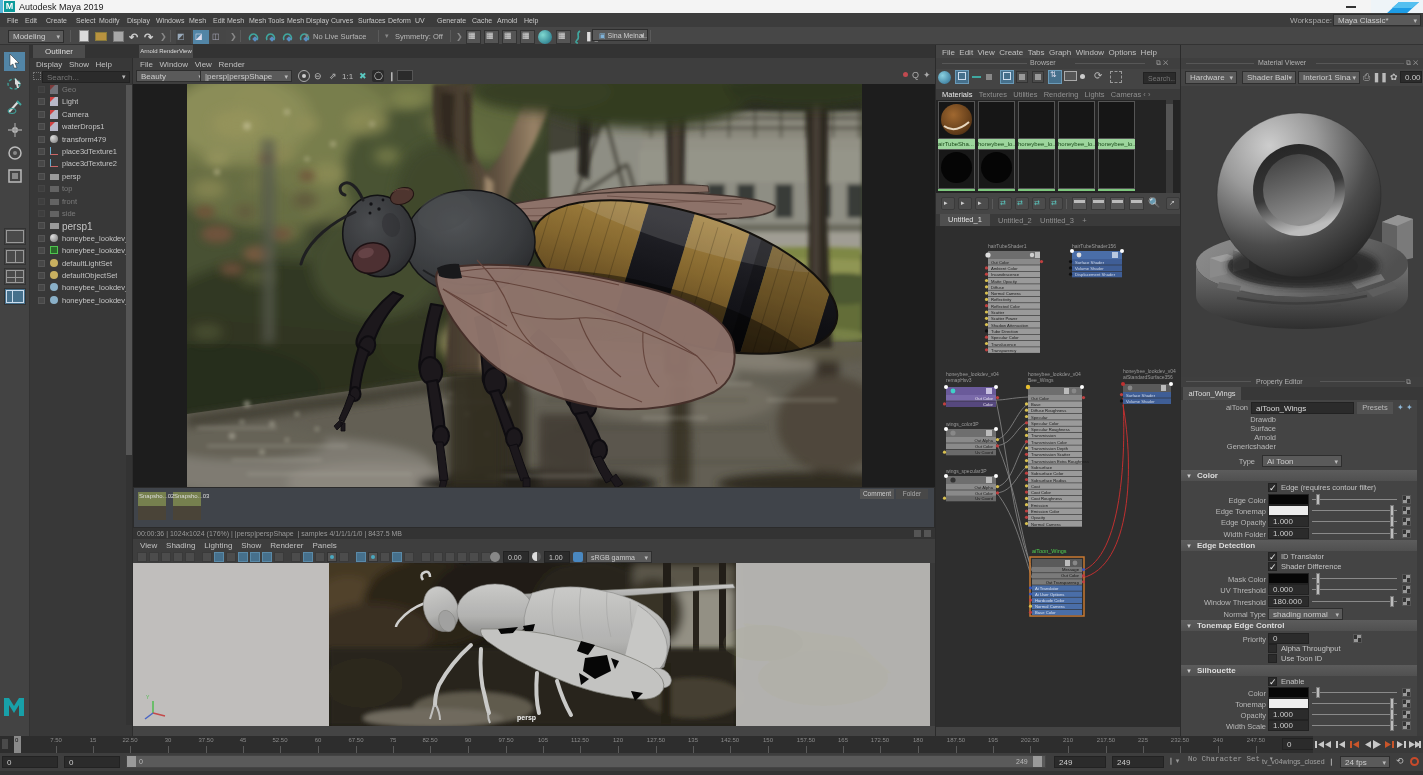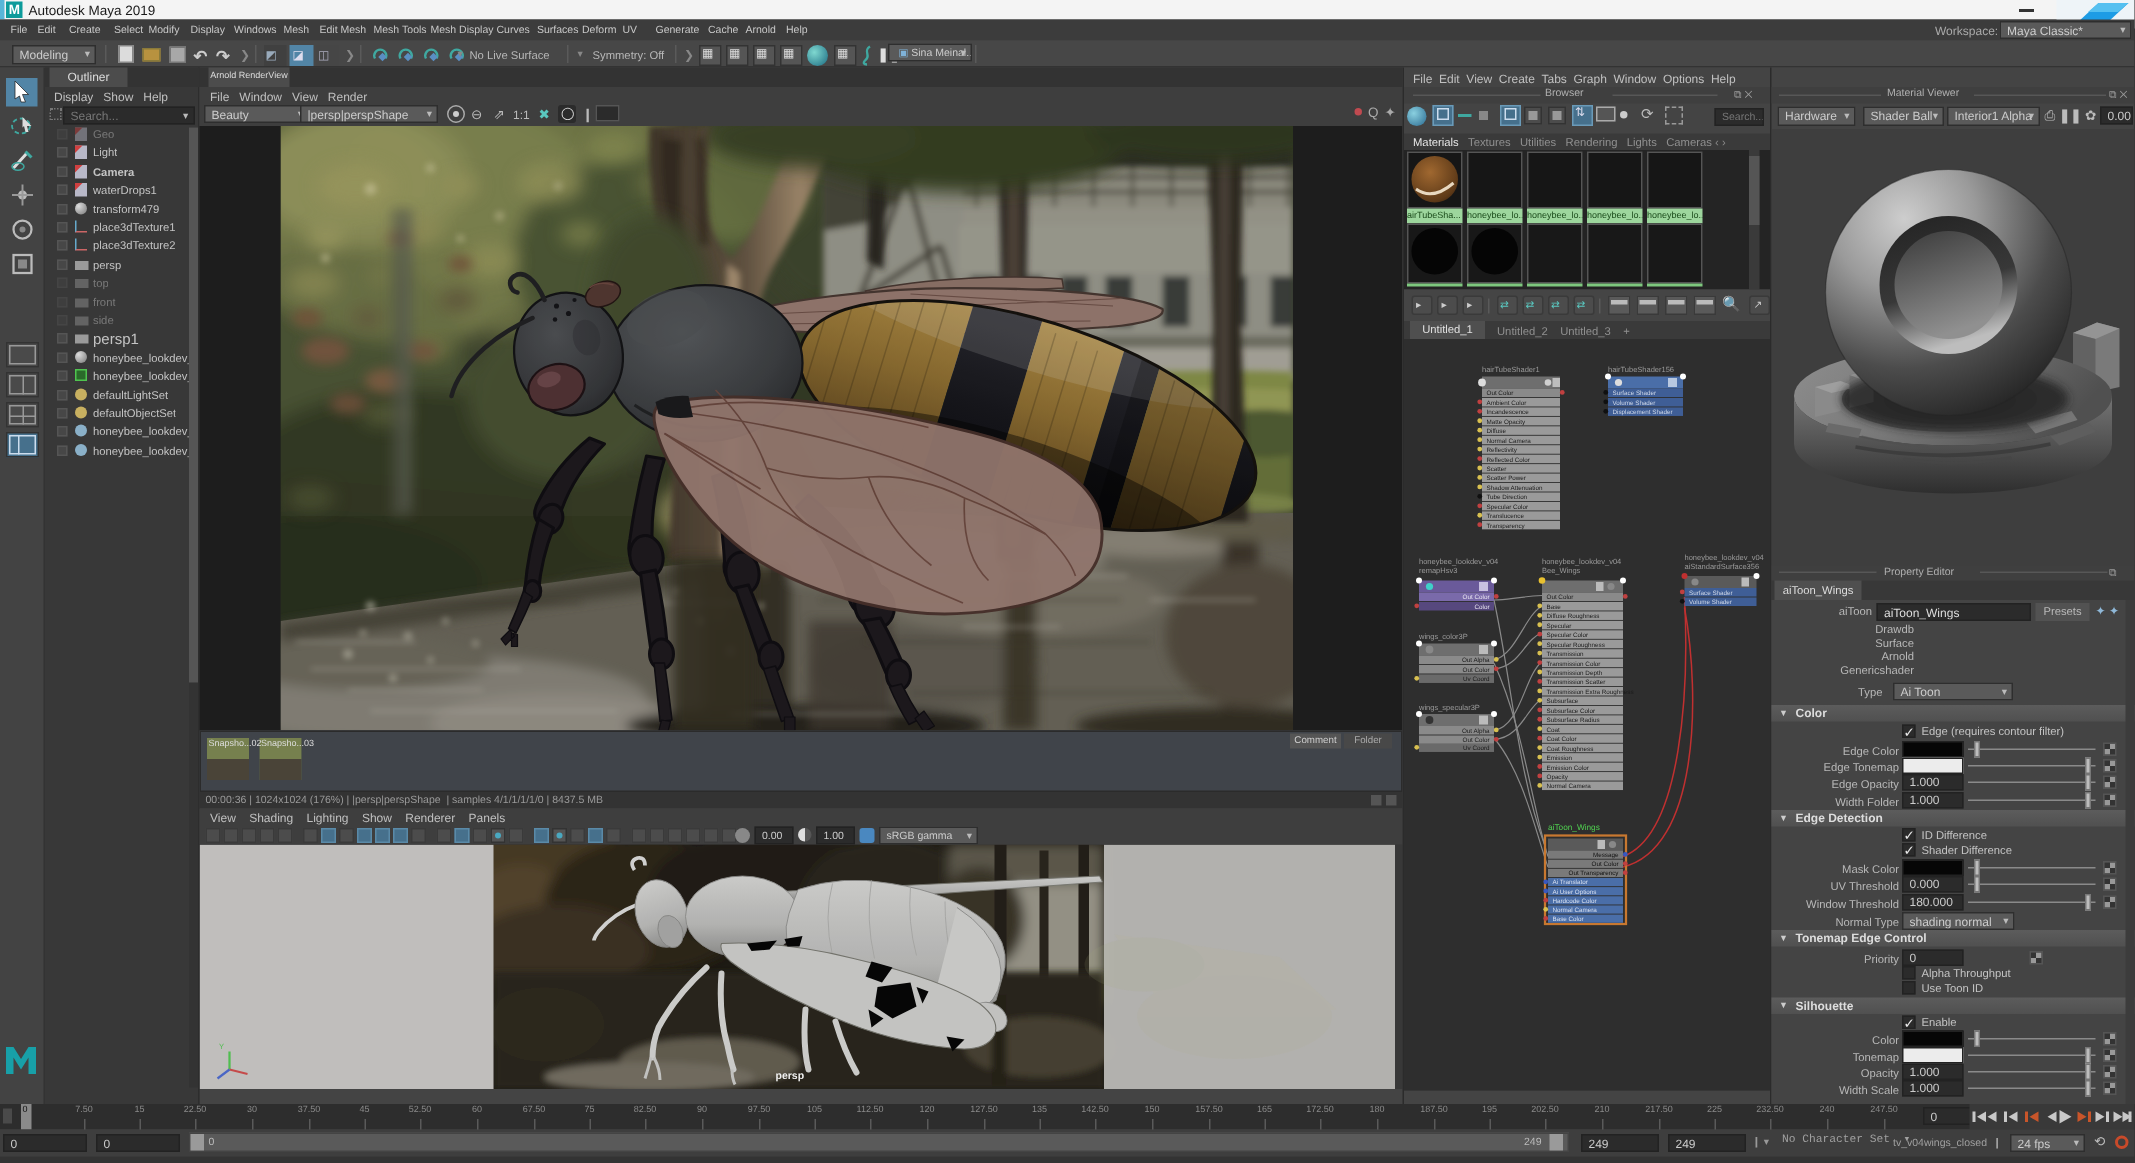--- a/index.html
+++ b/index.html
@@ -195,21 +195,21 @@
           <div style="position:absolute;left:0;top:0;width:0;height:0;border-left:5px solid #d04040;border-bottom:5px solid transparent;"></div>
         </div>
       </div>
       <div class="abs" style="left:62px;top:97.4px;color:#c4c4c4;font-size:7.5px;white-space:nowrap;max-width:64px;overflow:hidden;opacity:1;">Light</div>
       <div class="abs" style="left:38px;top:110.80000000000001px;width:7px;height:7px;background:#474747;border:1px solid #555;opacity:1;"></div>
       <div class="abs" style="left:50px;top:109.80000000000001px;opacity:1;">
         <div style="width:8px;height:9px;background:#b8b8c8;position:relative;">
           <div style="position:absolute;left:0;top:0;width:0;height:0;border-left:5px solid #d04040;border-bottom:5px solid transparent;"></div>
         </div>
       </div>
-      <div class="abs" style="left:62px;top:109.80000000000001px;color:#c4c4c4;font-size:7.5px;white-space:nowrap;max-width:64px;overflow:hidden;opacity:1;font-weight:bold;">Camera</div>
+      <div class="abs" style="left:62px;top:109.80000000000001px;color:#c4c4c4;font-size:7.5px;white-space:nowrap;max-width:64px;overflow:hidden;opacity:1;">Camera</div>
       <div class="abs" style="left:38px;top:123.20000000000002px;width:7px;height:7px;background:#474747;border:1px solid #555;opacity:1;"></div>
       <div class="abs" style="left:50px;top:122.20000000000002px;opacity:1;">
         <div style="width:8px;height:9px;background:#b8b8c8;position:relative;">
           <div style="position:absolute;left:0;top:0;width:0;height:0;border-left:5px solid #d04040;border-bottom:5px solid transparent;"></div>
         </div>
       </div>
       <div class="abs" style="left:62px;top:122.20000000000002px;color:#c4c4c4;font-size:7.5px;white-space:nowrap;max-width:64px;overflow:hidden;opacity:1;">waterDrops1</div>
       <div class="abs" style="left:38px;top:135.60000000000002px;width:7px;height:7px;background:#474747;border:1px solid #555;opacity:1;"></div>
       <div class="abs" style="left:50px;top:134.60000000000002px;opacity:1;">
         <div style="width:8px;height:8px;border-radius:50%;background:radial-gradient(circle at 30% 30%,#ddd,#777);"></div>
@@ -1089,21 +1089,21 @@
       </svg></div>
 
 <div class="abs" style="left:1180px;top:45px;width:243px;height:691px;background:#444;border-left:1px solid #2b2b2b;"></div>
 <div class="abs" style="left:1181px;top:58px;width:242px;height:11px;background:#3f3f3f;"></div>
 <div class="abs" style="left:1186px;top:63px;width:68px;height:1px;background:#575757;"></div>
 <div class="abs" style="left:1316px;top:63px;width:88px;height:1px;background:#575757;"></div>
 <div class="abs" style="left:1258px;top:59px;color:#b0b0b0;font-size:7px;">Material Viewer</div>
 <div class="abs" style="left:1406px;top:59px;color:#999;font-size:7px;">⧉&nbsp;✕</div>
 <div class="dd abs" style="left:1185px;top:71px;width:52px;height:13px;">Hardware</div>
 <div class="dd abs" style="left:1242px;top:71px;width:54px;height:13px;">Shader Ball</div>
-<div class="dd abs" style="left:1298px;top:71px;width:62px;height:13px;">Interior1 Alpha</div>
+<div class="dd abs" style="left:1298px;top:71px;width:62px;height:13px;">Interior1 Sina</div>
 <div class="abs" style="left:1363px;top:72px;color:#bbb;font-size:9px;">⎙&nbsp;<b>❚❚</b></div>
 <div class="abs" style="left:1390px;top:72px;color:#bbb;font-size:9px;">✿</div>
 <div class="fld abs" style="left:1400px;top:71px;width:22px;height:12px;color:#ccc;">0.00</div>
 <div class="abs" style="left:1181px;top:86px;width:242px;height:291px;background:#3d3d3d;overflow:hidden;" id="matviewer"><svg width="242" height="291" viewBox="0 0 242 291">
 <defs>
 <radialGradient id="sphg" cx="0.32" cy="0.2" r="0.98">
  <stop offset="0" stop-color="#cdcdcd"></stop>
             <stop offset="0.3" stop-color="#9a9a9a"></stop>
  <stop offset="0.62" stop-color="#4c4c4c"></stop>
             <stop offset="1" stop-color="#141414"></stop>
@@ -1211,21 +1211,21 @@
       <div class="ckr" style="left:221px;top:117px;"></div>
       <div class="lbl" style="left:0px;top:130px;width:85px;">Width Folder</div>
       <div class="fld abs" style="left:87px;top:128px;width:41px;height:11px;line-height:9px;color:#ccc;">1.000</div>
       <div class="sld" style="left:131px;top:128px;width:85px;">
         <div class="tr"></div>
       </div>
       <div class="abs" style="left:209px;top:128px;width:4px;height:11px;background:#bdbdbd;border:1px solid #777;"></div>
       <div class="ckr" style="left:221px;top:129px;"></div>
       <div class="sect abs" style="left:0px;top:140px;width:242px;height:11px;">Edge Detection</div>
       <div class="chk" style="left:87px;top:152px;color:#e8e8e8;">✓</div>
-      <div class="abs" style="left:100px;top:152px;color:#c4c4c4;font-size:7.5px;white-space:nowrap;">ID Difference</div>
+      <div class="abs" style="left:100px;top:152px;color:#c4c4c4;font-size:7.5px;white-space:nowrap;">ID Translator</div>
       <div class="chk" style="left:87px;top:162px;color:#e8e8e8;">✓</div>
       <div class="abs" style="left:100px;top:162px;color:#c4c4c4;font-size:7.5px;white-space:nowrap;">Shader Difference</div>
       <div class="lbl" style="left:0px;top:175px;width:85px;">Mask Color</div>
       <div class="abs" style="left:87px;top:173px;width:41px;height:11px;background:#060606;border:1px solid #222;"></div>
       <div class="sld" style="left:131px;top:173px;width:85px;">
         <div class="tr"></div>
       </div>
       <div class="abs" style="left:135px;top:173px;width:4px;height:11px;background:#bdbdbd;border:1px solid #777;"></div>
       <div class="ckr" style="left:221px;top:174px;"></div>
       <div class="lbl" style="left:0px;top:186px;width:85px;">UV Threshold</div>

